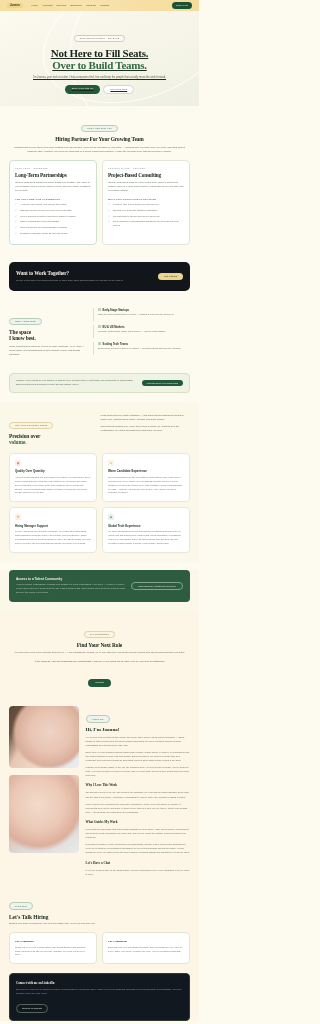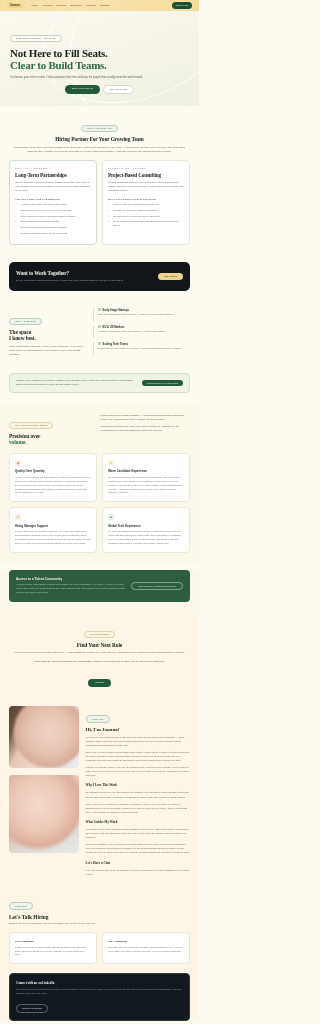--- a/index.html
+++ b/index.html
@@ -23,22 +23,23 @@
   .nav-logo{font-size:2.6px;font-weight:700;color:#23331f;letter-spacing:.1px;
     background:#f0d48c;padding:1px 3px;border-radius:2px;}
   .nav-links{display:flex;gap:4px;margin-left:5px;flex:1;}
   .nav-link{font-size:2.5px;color:#4a4632;white-space:nowrap;}
   .nav-cta{font-size:2.4px;color:#f3ead4;background:#1d5133;
     border-radius:6px;padding:1.6px 4px;white-space:nowrap;}
 
   
   .hero{
     position:relative;width:199px;padding:14px 10px 12px;
-    text-align:left;overflow:hidden;
+    text-align:center;overflow:hidden;
     background:linear-gradient(160deg,#fcf9ef 0%,#f7f5e9 45%,#eef0e2 100%);
+    text-decoration:underline;
   }
   .hero:before,.hero:after{
     content:"";position:absolute;border-radius:50%;
     border:1px solid rgba(255,255,255,.85);pointer-events:none;
   }
   .hero:before{width:190px;height:120px;left:40px;top:-34px;transform:rotate(-18deg);}
   .hero:after{width:150px;height:160px;left:70px;top:-40px;transform:rotate(16deg);}
   .pill{
     display:inline-block;font-size:2.4px;letter-spacing:.25px;
     color:#5b6452;border:1px solid #c9cfbc;border-radius:8px;
@@ -180,21 +181,21 @@
     <span class="nav-link">About me</span>
     <span class="nav-link">Contact</span>
   </div>
   <div class="nav-cta">Book a call</div>
 </div>
 
 <div class="hero">
   <div class="pill">Tech Talent Partner · EU &amp; US</div>
   <h1 class="serif">
     <span>Not Here to Fill Seats.</span>
-    <span class="g">Clear to Build Teams.</span>
+    <span class="g">Over to Build Teams.</span>
   </h1>
   <p>I'm Joanna, your tech recruiter. I help companies find, hire and keep the people that actually move the work forward.</p>
   <div class="hero-btns">
     <span class="btn-dark">Book a call with me</span>
     <span class="btn-ghost">See open roles</span>
   </div>
 </div>
 
 <div class="sec sec-cream center">
   <div class="pill green">How I can help you</div>

